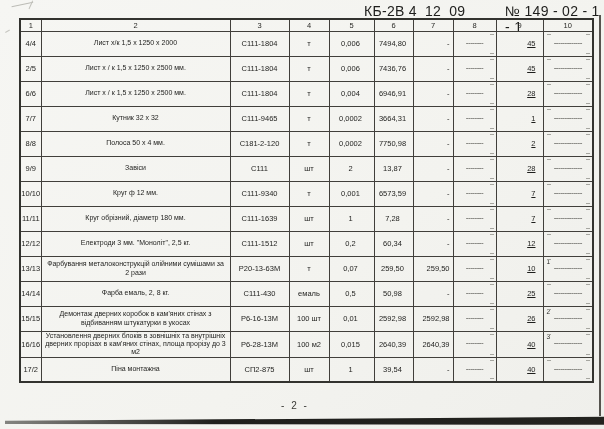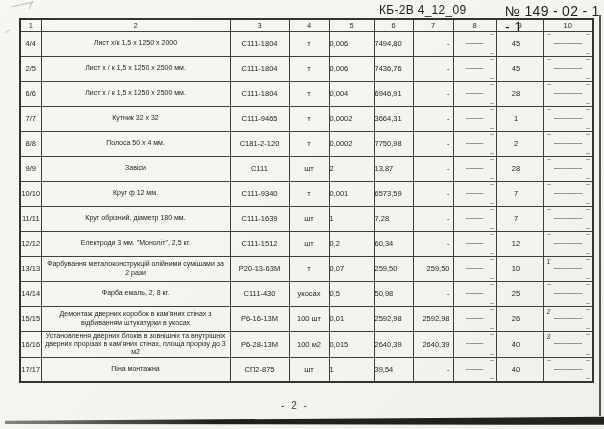--- a/index.html
+++ b/index.html
@@ -2,33 +2,33 @@
 <html><head>
 <meta charset="utf-8">
 <style>
   * { box-sizing: border-box; }
   html,body { margin:0; padding:0; background:#e7e7e3; }
   .scan {
     position:relative; width:604px; height:429px; overflow:hidden;
     background:linear-gradient(135deg,#f6f6f3 0%,#f3f3ef 60%,#efefeb 100%);
     font-family:"Liberation Sans", sans-serif; color:#1e1e1c;
   }
-  .doc-code { position:absolute; top:3px; left:379px; font-size:12px; letter-spacing:0.3px; }
+  .doc-code { position:absolute; top:3px; left:364px; font-size:14px; letter-spacing:0.3px; }
   .doc-number { position:absolute; top:3px; left:505px; font-size:14px; letter-spacing:0.3px; }
 
   table.est { position:absolute; left:19px; top:18px; width:573px;
     border-collapse:collapse; table-layout:fixed;
     border:2px solid #33332f; }
   .est th, .est td { border:1px solid #413f3b; padding:0; font-weight:normal; }
   .est th { height:12px; font-size:7.5px; text-align:center; vertical-align:middle; color:#2a2a27; }
   .est td { height:25px; font-size:7.5px; text-align:center; vertical-align:middle; position:relative; line-height:1.2; }
   td.c-name { font-size:7px; padding:0 3px; }
-  td.c-qty, td.c-price { text-align:left; padding-right:2px; }
+  td.c-qty, td.c-price { text-align:center; padding-right:2px; }
   td.c-price2 { text-align:right; padding-right:3px; }
-  td.c-count { padding-right:7px; }
+  td.c-count { text-align:right; padding-right:7px;text-decoration:underline; }
   .dashline { display:inline-block; font-size:8px; letter-spacing:-0.5px; color:#45453f; transform:translateY(-1px); }
   .note { position:absolute; top:1px; left:3px; font-size:6.5px; color:#2a2a27; }
   .tick { position:absolute; width:4px; height:1px; background:#a6a6a0; }
   .tick.tr { top:2px; right:2px; }
   .tick.br { bottom:2px; right:2px; }
   .tick.tl { top:2px; left:3px; }
 
   .page-number { position:absolute; left:0; right:14px; top:400px; text-align:center; font-size:10px; letter-spacing:2px; color:#3a3a36; }
 
   .scan-right-edge { position:absolute; left:599px; top:15px; width:2px; height:401px; background:#56544f; }
@@ -198,21 +198,21 @@
           <td class="c-price">259,50</td>
           <td class="c-price2">259,50</td>
           <td class="c-dash8"><span class="dashline">--------</span><span class="tick tr"></span><span class="tick br"></span></td>
           <td class="c-count">10</td>
           <td class="c-dash10"><span class="dashline">-------------</span><span class="note">1</span><span class="tick tl"></span><span class="tick tr"></span><span class="tick br"></span></td>
         </tr>
         <tr>
           <td class="c-num">14/14</td>
           <td class="c-name">Фарба емаль, 2, 8 кг.</td>
           <td class="c-code">С111-430</td>
-          <td class="c-unit">укосах</td>
+          <td class="c-unit">емаль</td>
           <td class="c-qty">0,5</td>
           <td class="c-price">50,98</td>
           <td class="c-price2">-</td>
           <td class="c-dash8"><span class="dashline">--------</span><span class="tick tr"></span><span class="tick br"></span></td>
           <td class="c-count">25</td>
           <td class="c-dash10"><span class="dashline">-------------</span><span class="tick tl"></span><span class="tick tr"></span><span class="tick br"></span></td>
         </tr>
         <tr>
           <td class="c-num">15/15</td>
           <td class="c-name">Демонтаж дверних коробок в кам'яних стінах з відбиванням штукатурки в укосах</td>
@@ -231,21 +231,21 @@
           <td class="c-code">Р6-28-13М</td>
           <td class="c-unit">100 м2</td>
           <td class="c-qty">0,015</td>
           <td class="c-price">2640,39</td>
           <td class="c-price2">2640,39</td>
           <td class="c-dash8"><span class="dashline">--------</span><span class="tick tr"></span><span class="tick br"></span></td>
           <td class="c-count">40</td>
           <td class="c-dash10"><span class="dashline">-------------</span><span class="note">3</span><span class="tick tl"></span><span class="tick tr"></span><span class="tick br"></span></td>
         </tr>
         <tr>
-          <td class="c-num">17/17</td>
+          <td class="c-num">17/2</td>
           <td class="c-name">Піна монтажна</td>
           <td class="c-code">СП2-875</td>
           <td class="c-unit">шт</td>
           <td class="c-qty">1</td>
           <td class="c-price">39,54</td>
           <td class="c-price2">-</td>
           <td class="c-dash8"><span class="dashline">--------</span><span class="tick tr"></span><span class="tick br"></span></td>
           <td class="c-count">40</td>
           <td class="c-dash10"><span class="dashline">-------------</span><span class="tick tl"></span><span class="tick tr"></span><span class="tick br"></span></td>
         </tr>

